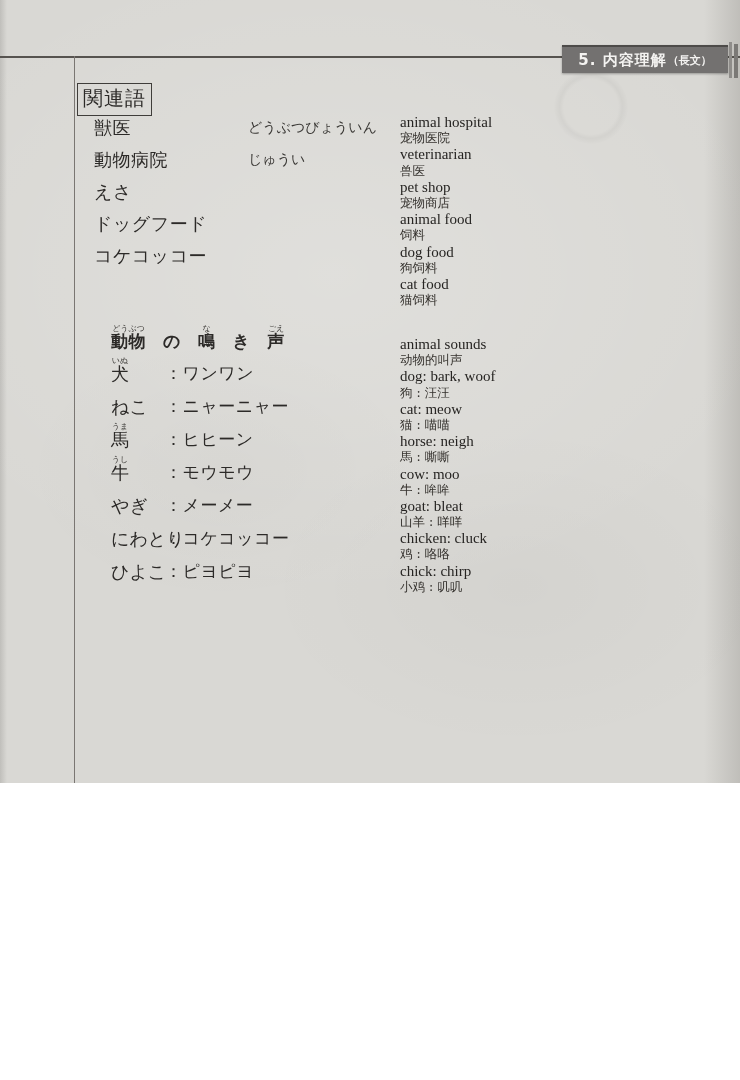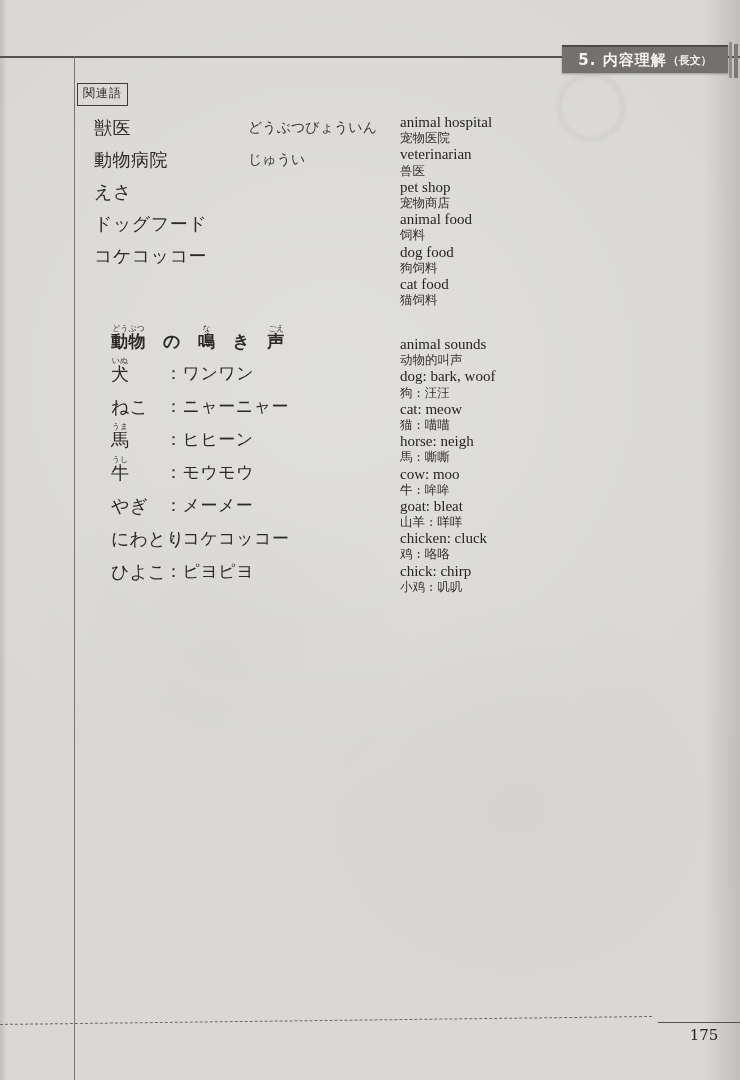--- a/index.html
+++ b/index.html
@@ -1,18 +1,18 @@
 <!DOCTYPE html>
 <html><head>
 <meta charset="utf-8">
 <style>
   html,body{margin:0;padding:0;}
   body{width:740px;height:1080px;overflow:hidden;
        font-family:"DejaVu Serif","Liberation Serif",serif;color:#2c2a28;}
-  .page{position:relative;width:740px;height:1080px;overflow:hidden;
+  .page{position:relative;width:740px;height:783px;overflow:hidden;
         background:
           radial-gradient(ellipse 90% 60% at 45% 35%, rgba(255,255,255,0.18), rgba(255,255,255,0) 70%),
           radial-gradient(ellipse 50% 30% at 70% 75%, rgba(0,0,0,0.025), rgba(0,0,0,0) 70%),
           radial-gradient(ellipse 40% 25% at 30% 60%, rgba(0,0,0,0.02), rgba(0,0,0,0) 70%),
           #d9d8d4;}
   .edge-r{position:absolute;right:0;top:0;width:36px;height:1080px;
           background:linear-gradient(to right, rgba(90,86,80,0), rgba(90,86,80,0.20));}
   .edge-l{position:absolute;left:0;top:0;width:7px;height:1080px;
           background:linear-gradient(to right, rgba(40,38,35,0.14), rgba(40,38,35,0));}
   .ghost-circle{position:absolute;left:554px;top:70px;width:74px;height:74px;border-radius:50%;
@@ -26,21 +26,21 @@
          display:flex;align-items:center;justify-content:center;
          font-family:"DejaVu Sans","Liberation Sans",sans-serif;color:#f4f3f1;}
   .badge .main{font-size:15px;font-weight:bold;letter-spacing:1px;}
   .badge .sub{font-size:11px;font-weight:bold;margin-left:1px;}
   .badge-tabs{position:absolute;left:729px;top:42px;height:36px;display:flex;gap:2px;align-items:stretch;}
   .badge-tabs i{display:block;}
   .badge-tabs .b1{width:3px;background:#8f8d8a;}
   .badge-tabs .b2{width:4px;background:#7b7976;margin-top:2px;}
 
   .kanrengo{position:absolute;left:77px;top:83px;border:1px solid #3f3d3a;
-            padding:1px 5px 3px 5px;font-size:12px;letter-spacing:1px;color:#2c2a28;}
+            padding:1px 5px 3px 5px;font-size:20px;letter-spacing:1px;color:#2c2a28;}
 
   
   .s1-left{position:absolute;left:94px;top:112px;}
   .s1-term{height:32px;display:flex;align-items:center;font-size:18px;
            letter-spacing:0.5px;white-space:nowrap;}
   .s1-mid{position:absolute;left:248px;top:112px;}
   .s1-read{height:32px;display:flex;align-items:center;font-size:14px;
            color:#3a3835;white-space:nowrap;}
   .trans-col .line{height:16.2px;line-height:16.2px;white-space:nowrap;}
   .trans-col .en{font-size:15px;font-family:"Liberation Serif","DejaVu Serif",serif;color:#262422;}

